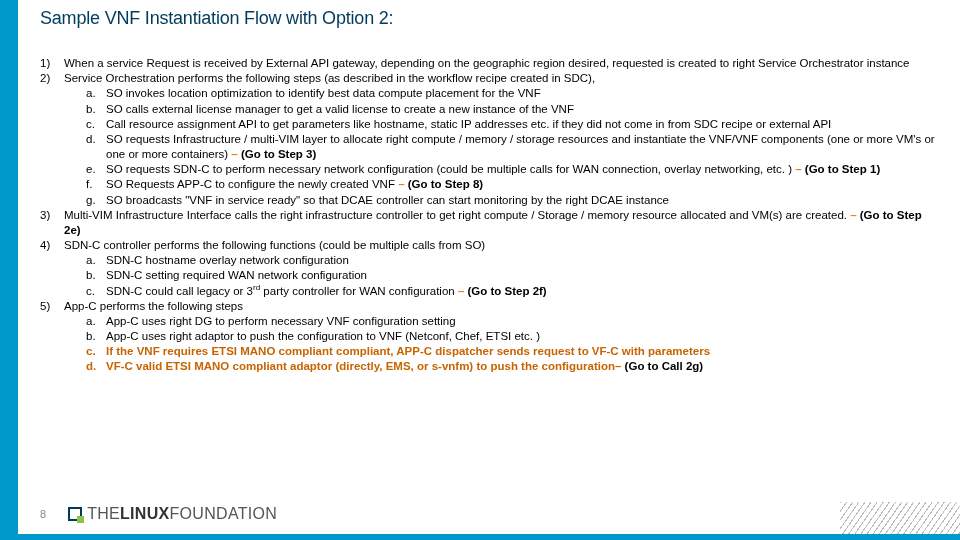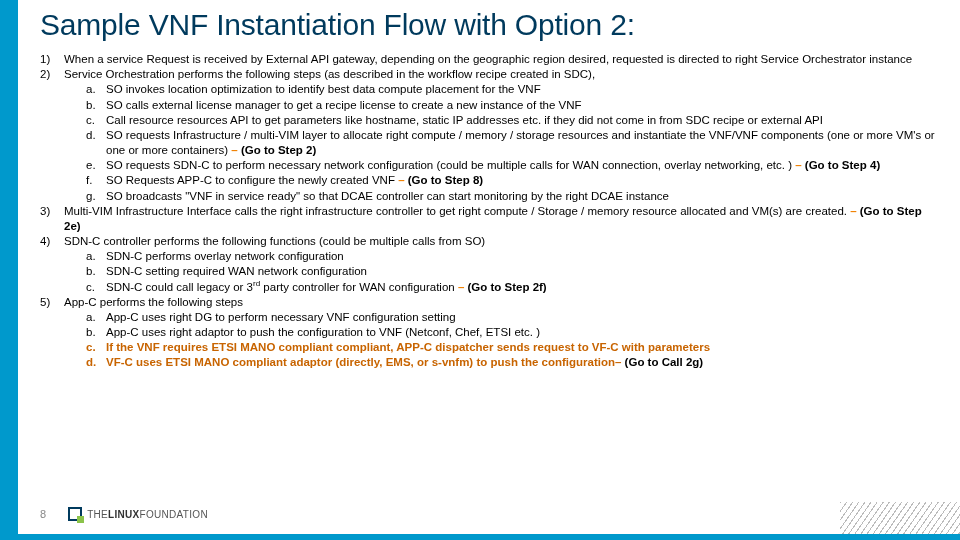--- a/index.html
+++ b/index.html
@@ -1,96 +1,96 @@
 <!DOCTYPE html>
 <html><head>
 <meta charset="utf-8">
 <style>
 *{margin:0;padding:0;box-sizing:border-box}
 body{width:960px;height:540px;font-family:Arial,Helvetica,sans-serif;position:relative;overflow:hidden;background:#fff}
 .left-bar{position:absolute;left:0;top:0;width:18px;height:540px;background:#0099cc}
 .content{position:absolute;left:40px;top:8px;right:25px}
-.title{font-family:"Segoe UI Light","Helvetica Neue",Arial,sans-serif;font-size:30px;color:#003a5d;font-weight:400;margin-bottom:10px;letter-spacing:-0.2px}
+.title{font-family:"Segoe UI Light","Helvetica Neue",Arial,sans-serif;font-size:18px;color:#003a5d;font-weight:400;margin-bottom:27px;letter-spacing:-0.2px}
 ol.main{list-style:none;font-size:11.5px;line-height:1.32;color:#000}
 ol.main>li{display:flex;margin-bottom:0}
 ol.main>li>.num{width:24px;flex-shrink:0;text-align:left}
 ol.main>li>.body{flex:1}
 ol.sub{list-style:none;margin-left:22px;margin-top:0}
 ol.sub>li{display:flex}
 ol.sub>li>.let{width:20px;flex-shrink:0}
 ol.sub>li>.txt{flex:1}
 .orange{color:#f08000;font-weight:700}
 .dorange{color:#c86400;font-weight:700}
 b{font-weight:700}
 sup{font-size:0.7em;vertical-align:super;line-height:0}
 .footer{position:absolute;left:40px;bottom:14px;height:24px;display:flex;align-items:center}
 .page-num{font-size:11px;color:#888;margin-right:22px}
 .logo-sq{width:14px;height:14px;border:2px solid #003a5d;position:relative;margin-right:5px}
 .logo-sq::after{content:"";position:absolute;right:-4px;bottom:-4px;width:7px;height:7px;background:#8bc34a}
-.logo-text{font-size:10px;color:#555;letter-spacing:0.3px}
+.logo-text{font-size:16px;color:#555;letter-spacing:0.3px}
 .logo-text .thin{font-weight:300}
 .logo-text .bold{font-weight:700;color:#333}
 .hatch{position:absolute;right:0;bottom:0;width:120px;height:38px;background:repeating-linear-gradient(125deg,#bbb 0,#bbb 1px,transparent 1px,transparent 5px)}
 .bottom-strip{position:absolute;left:18px;right:0;bottom:0;height:6px;background:#0099cc}
 </style>
 </head>
 <body>
 
 <div class="left-bar"></div>
 
 <div class="content">
   <h1 class="title">Sample VNF Instantiation Flow with Option 2:</h1>
   <ol class="main" id="mainlist">
       <li>
         <span class="num">1)</span>
-        <div class="body">When a service Request is received by External API gateway, depending on the geographic region desired, requested is directed to right Service Orchestrator instance</div>
+        <div class="body">When a service Request is received by External API gateway, depending on the geographic region desired, requested is created to right Service Orchestrator instance</div>
       </li>
       <li>
         <span class="num">2)</span>
         <div class="body">Service Orchestration performs the following steps (as described in the workflow recipe created in SDC),<ol class="sub">
             <li>
               <span class="let">a.</span>
               <div class="txt">SO invokes location optimization to identify best data compute placement for the VNF</div>
             </li>
             <li>
               <span class="let">b.</span>
-              <div class="txt">SO calls external license manager to get a recipe license to create a new instance of the VNF</div>
+              <div class="txt">SO calls external license manager to get a valid license to create a new instance of the VNF</div>
             </li>
             <li>
               <span class="let">c.</span>
-              <div class="txt">Call resource resources API to get parameters like hostname, static IP addresses etc. if they did not come in from SDC recipe or external API</div>
+              <div class="txt">Call resource assignment API to get parameters like hostname, static IP addresses etc. if they did not come in from SDC recipe or external API</div>
             </li>
             <li>
               <span class="let">d.</span>
-              <div class="txt">SO requests Infrastructure / multi-VIM layer to allocate right compute / memory / storage resources and instantiate the VNF/VNF components (one or more VM's or one or more containers) <span class="orange">– </span><b>(Go to Step 2)</b></div>
+              <div class="txt">SO requests Infrastructure / multi-VIM layer to allocate right compute / memory / storage resources and instantiate the VNF/VNF components (one or more VM's or one or more containers) <span class="orange">– </span><b>(Go to Step 3)</b></div>
             </li>
             <li>
               <span class="let">e.</span>
-              <div class="txt">SO requests SDN-C to perform necessary network configuration (could be multiple calls for WAN connection, overlay networking, etc. ) <span class="orange">– </span><b>(Go to Step 4)</b></div>
+              <div class="txt">SO requests SDN-C to perform necessary network configuration (could be multiple calls for WAN connection, overlay networking, etc. ) <span class="orange">– </span><b>(Go to Step 1)</b></div>
             </li>
             <li>
               <span class="let">f.</span>
               <div class="txt">SO Requests APP-C to configure the newly created VNF <span class="orange">– </span><b>(Go to Step 8)</b></div>
             </li>
             <li>
               <span class="let">g.</span>
               <div class="txt">SO broadcasts "VNF in service ready" so that DCAE controller can start monitoring by the right DCAE instance</div>
             </li>
           </ol></div>
       </li>
       <li>
         <span class="num">3)</span>
         <div class="body">Multi-VIM Infrastructure Interface calls the right infrastructure controller to get right compute / Storage / memory resource allocated and VM(s) are created. <span class="orange">– </span><b>(Go to Step 2e)</b></div>
       </li>
       <li>
         <span class="num">4)</span>
         <div class="body">SDN-C controller performs the following functions (could be multiple calls from SO)<ol class="sub">
             <li>
               <span class="let">a.</span>
-              <div class="txt">SDN-C performs overlay network configuration</div>
+              <div class="txt">SDN-C hostname overlay network configuration</div>
             </li>
             <li>
               <span class="let">b.</span>
               <div class="txt">SDN-C setting required WAN network configuration</div>
             </li>
             <li>
               <span class="let">c.</span>
               <div class="txt">SDN-C could call legacy or 3<sup>rd</sup> party controller for WAN configuration <span class="orange">– </span><b>(Go to Step 2f)</b></div>
             </li>
           </ol></div>
@@ -105,21 +105,21 @@
             <li>
               <span class="let">b.</span>
               <div class="txt">App-C uses right adaptor to push the configuration to VNF (Netconf, Chef, ETSI etc. )</div>
             </li>
             <li>
               <span class="let"><span class="dorange">c.</span></span>
               <div class="txt"><span class="dorange">If the VNF requires ETSI MANO compliant compliant, APP-C dispatcher sends request to VF-C with parameters</span></div>
             </li>
             <li>
               <span class="let"><span class="dorange">d.</span></span>
-              <div class="txt"><span class="dorange">VF-C uses ETSI MANO compliant adaptor (directly, EMS, or s-vnfm) to push the configuration</span><span class="dorange">– </span><b>(Go to Call 2g)</b></div>
+              <div class="txt"><span class="dorange">VF-C valid ETSI MANO compliant adaptor (directly, EMS, or s-vnfm) to push the configuration</span><span class="dorange">– </span><b>(Go to Call 2g)</b></div>
             </li>
           </ol></div>
       </li>
     </ol>
 </div>
 
 <div class="footer">
   <span class="page-num">8</span>
   <span class="logo-sq"></span>
   <span class="logo-text">

